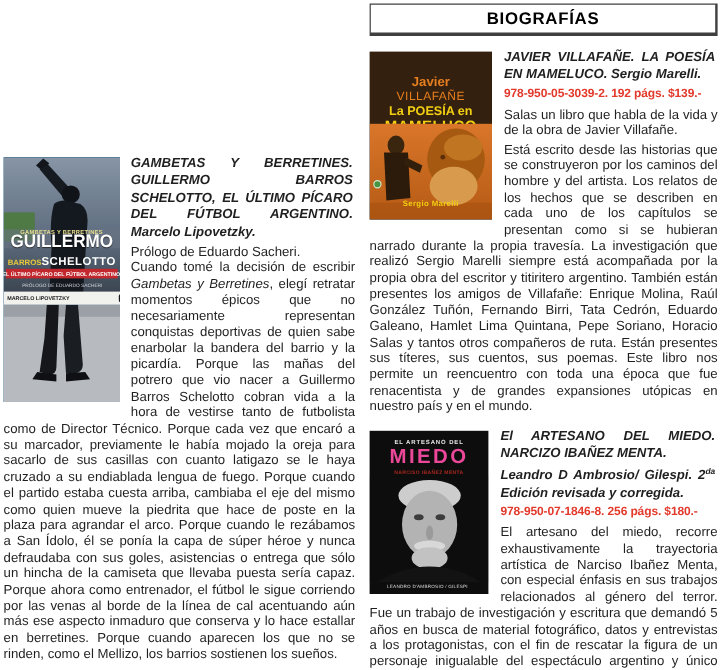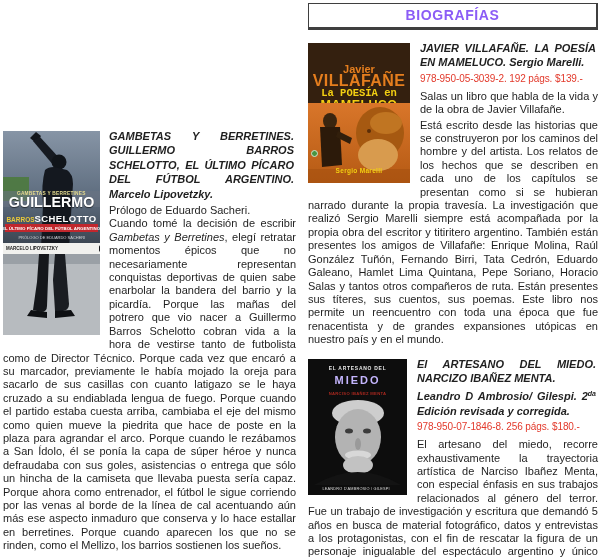--- a/index.html
+++ b/index.html
@@ -9,29 +9,29 @@
     background:#ffffff; color:#1f1f1f;
     font-family:"Liberation Sans", sans-serif;
   }
   .page { position:absolute; inset:0; }
   .col-left  { position:absolute; left:3px;  top:127px; width:293px; }
   .col-right { position:absolute; left:308px; top:3px;  width:290px; }
 
   .header-box {
     border:1px solid #3f3f3f; border-bottom-width:3px; border-right-width:2px;
     text-align:center; font-weight:bold; font-size:14px; letter-spacing:.6px;
-    color:#8b5cf6; padding:3px 0 4px; margin-bottom:11px; background:#fff;
+    color:#000000; padding:3px 0 4px; margin-bottom:11px; background:#fff;
   }
 
   .book { clear:both; }
   .book-artesano { margin-top:10px; }
 
   .title { font-size:11px; font-weight:bold; margin:2px; line-height:14.4px; text-align:justify;font-style:italic; }
   .subtitle { font-size:11px; line-height:14.4px; }
-  .isbn { color:#e2392b; font-weight:normal; font-size:10px; line-height:14px;
+  .isbn { color:#e2392b; font-weight:bold; font-size:10px; line-height:14px;
           margin:1px 0 4px; white-space:nowrap; letter-spacing:-.1px; }
   .body { font-size:11px; line-height:13.4px; text-align:justify; margin:0 0 2px; }
   .sup { font-size:7px; vertical-align:4px; font-weight:bold; }
 
   .cover { float:left; position:relative; overflow:hidden; }
   .cover svg { display:block; }
 
   .micro { font-size:8px; white-space:nowrap; display:inline-block; }
 
   
@@ -53,34 +53,34 @@
   .cg-strip { position:absolute; top:112px; left:0; right:0; height:11px; background:#f1f1ee;
     display:flex; align-items:center; justify-content:space-between; padding:0 3px; }
   .cg-strip .author-micro { transform:scale(.56); transform-origin:left center; color:#1a1a1a; font-weight:bold; }
   .cg-badge { background:#17191d; border-radius:2px; height:7px; display:flex; align-items:center; padding:0 2px; }
   .cg-legs { position:absolute; top:123px; left:0; width:97px; height:81px; }
 
   
   .cover-villafane { width:102px; height:140px; margin:2px 10px 6px 0; background:#34200f; }
   .cv-top { padding-top:20px; text-align:center; line-height:12px; }
   .cv-javier    { color:#e57e1e; font-size:11px;  font-weight:bold; }
-  .cv-villafane { color:#e57e1e; font-size:16px; font-weight:bold; letter-spacing:.4px; }
-  .cv-poesia    { color:#f3cf12; font-size:10.5px; font-weight:bold;font-family:Liberation Mono, monospace; }
+  .cv-villafane { color:#e57e1e; font-size:10px; font-weight:normal; letter-spacing:.4px; }
+  .cv-poesia    { color:#f3cf12; font-size:10.5px; font-weight:bold; }
   .cv-mameluco  { color:#f3cf12; font-size:12.5px; font-weight:bold; letter-spacing:.4px; }
   .cv-photo { position:absolute; left:0; bottom:0; width:102px; height:80px; }
   .cv-author { position:absolute; bottom:9px; left:0; right:0; text-align:center;
     color:#f3cf12; font-size:6.5px; font-weight:bold; letter-spacing:.3px; }
   .cv-logo { position:absolute; left:3px; bottom:26px; width:7px; height:7px;
     border-radius:50%; background:#4a9440; border:1px solid #cfe6cf; }
 
   
   .cover-artesano { width:99px; height:136px; margin:2px 10px 6px 0; background:#0d0d0d; text-align:center; }
   .ca-top1 { margin-top:5px; display:flex; justify-content:center; }
   .ca-top1 .micro { transform:scale(.62); color:#e8e8e8; font-weight:bold; letter-spacing:1.2px; }
-  .ca-miedo { color:#c4b5fd; font-size:11px; font-weight:bold; letter-spacing:2px; line-height:15px; }
+  .ca-miedo { color:#ec4899; font-size:17px; font-weight:bold; letter-spacing:2px; line-height:15px; }
   .ca-top2 { display:flex; justify-content:center; margin-top:1px; }
   .ca-top2 .micro { transform:scale(.52); color:#a8281f; font-weight:bold; letter-spacing:.6px; }
   .ca-face { position:absolute; top:38px; left:0; width:99px; height:88px; }
   .ca-bottom { position:absolute; bottom:2px; left:0; right:0; display:flex;
     justify-content:center; align-items:center; gap:2px; }
   .ca-bottom .micro { transform:scale(.48); color:#dddddd; letter-spacing:.4px; }
   .ca-reddot { width:9px; height:3px; background:#c3201b; display:inline-block; }
 </style>
 </head>
 <body>

